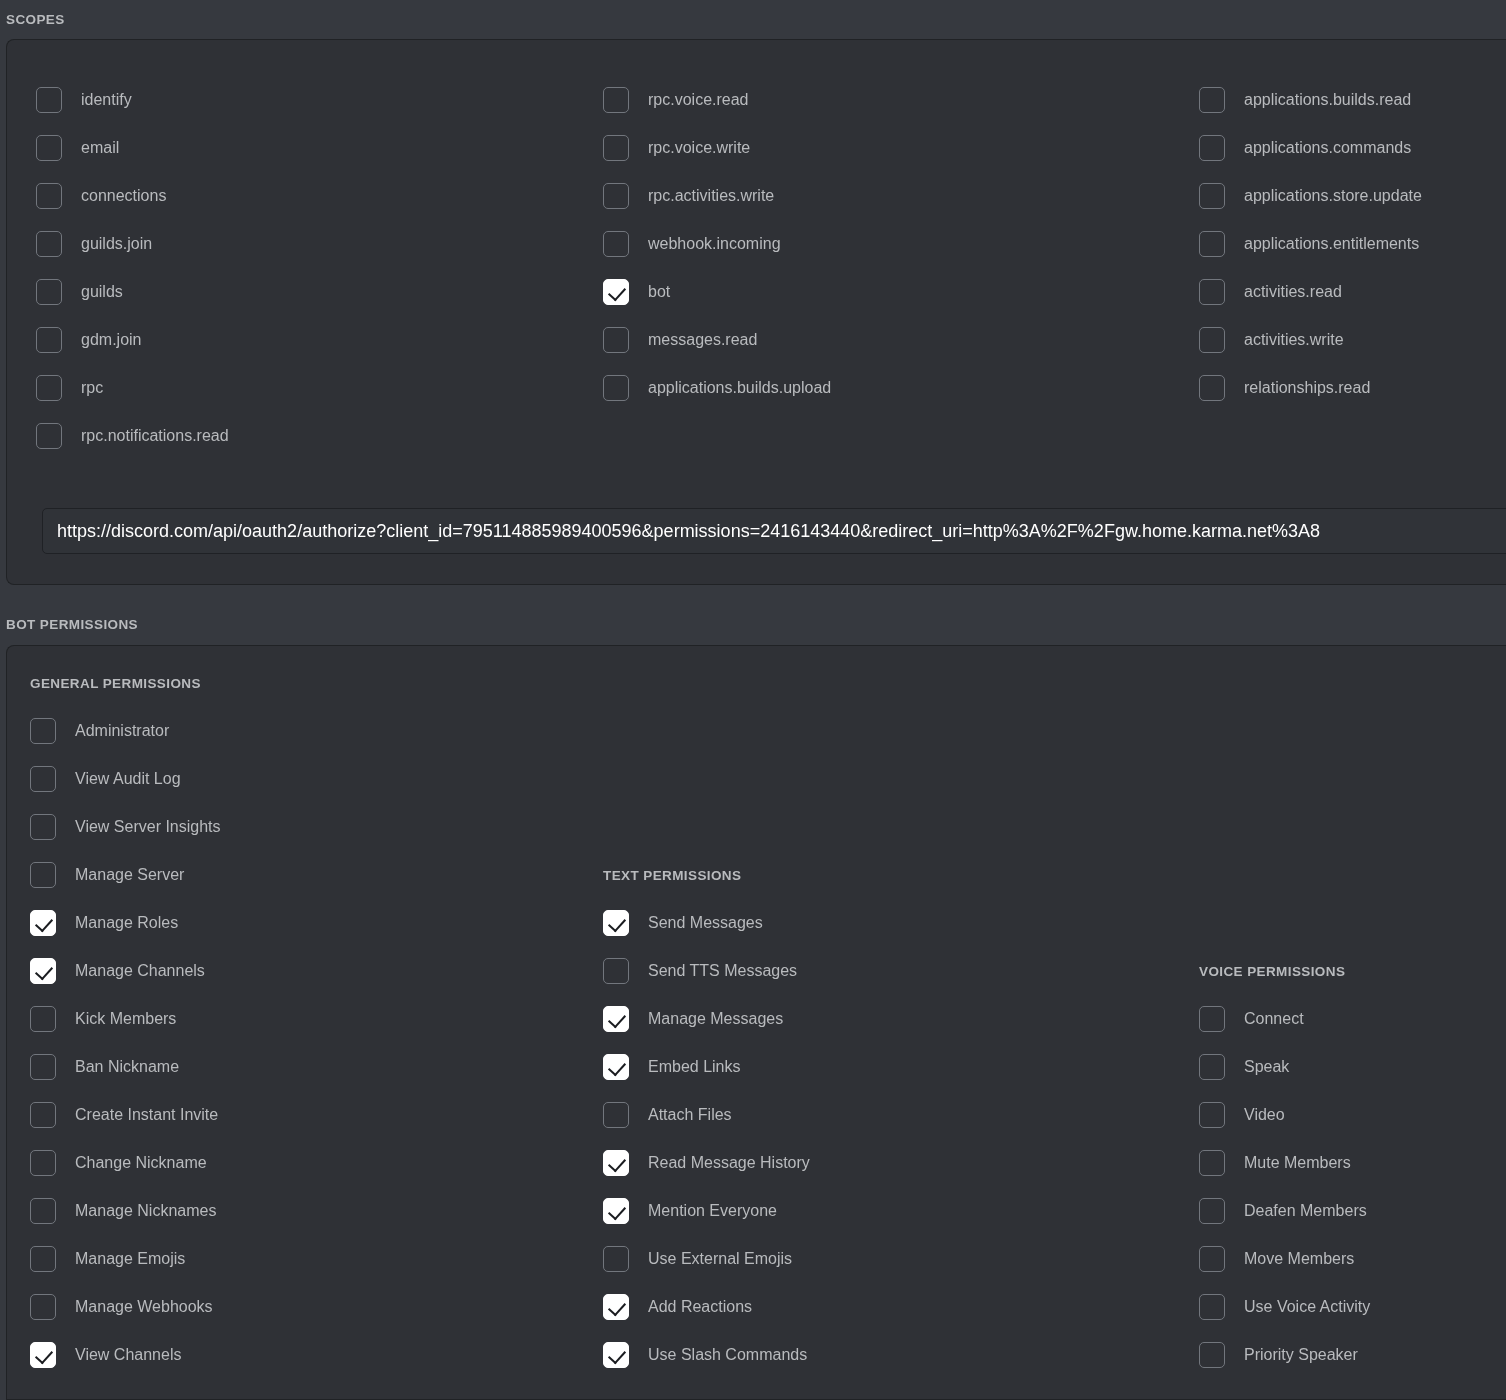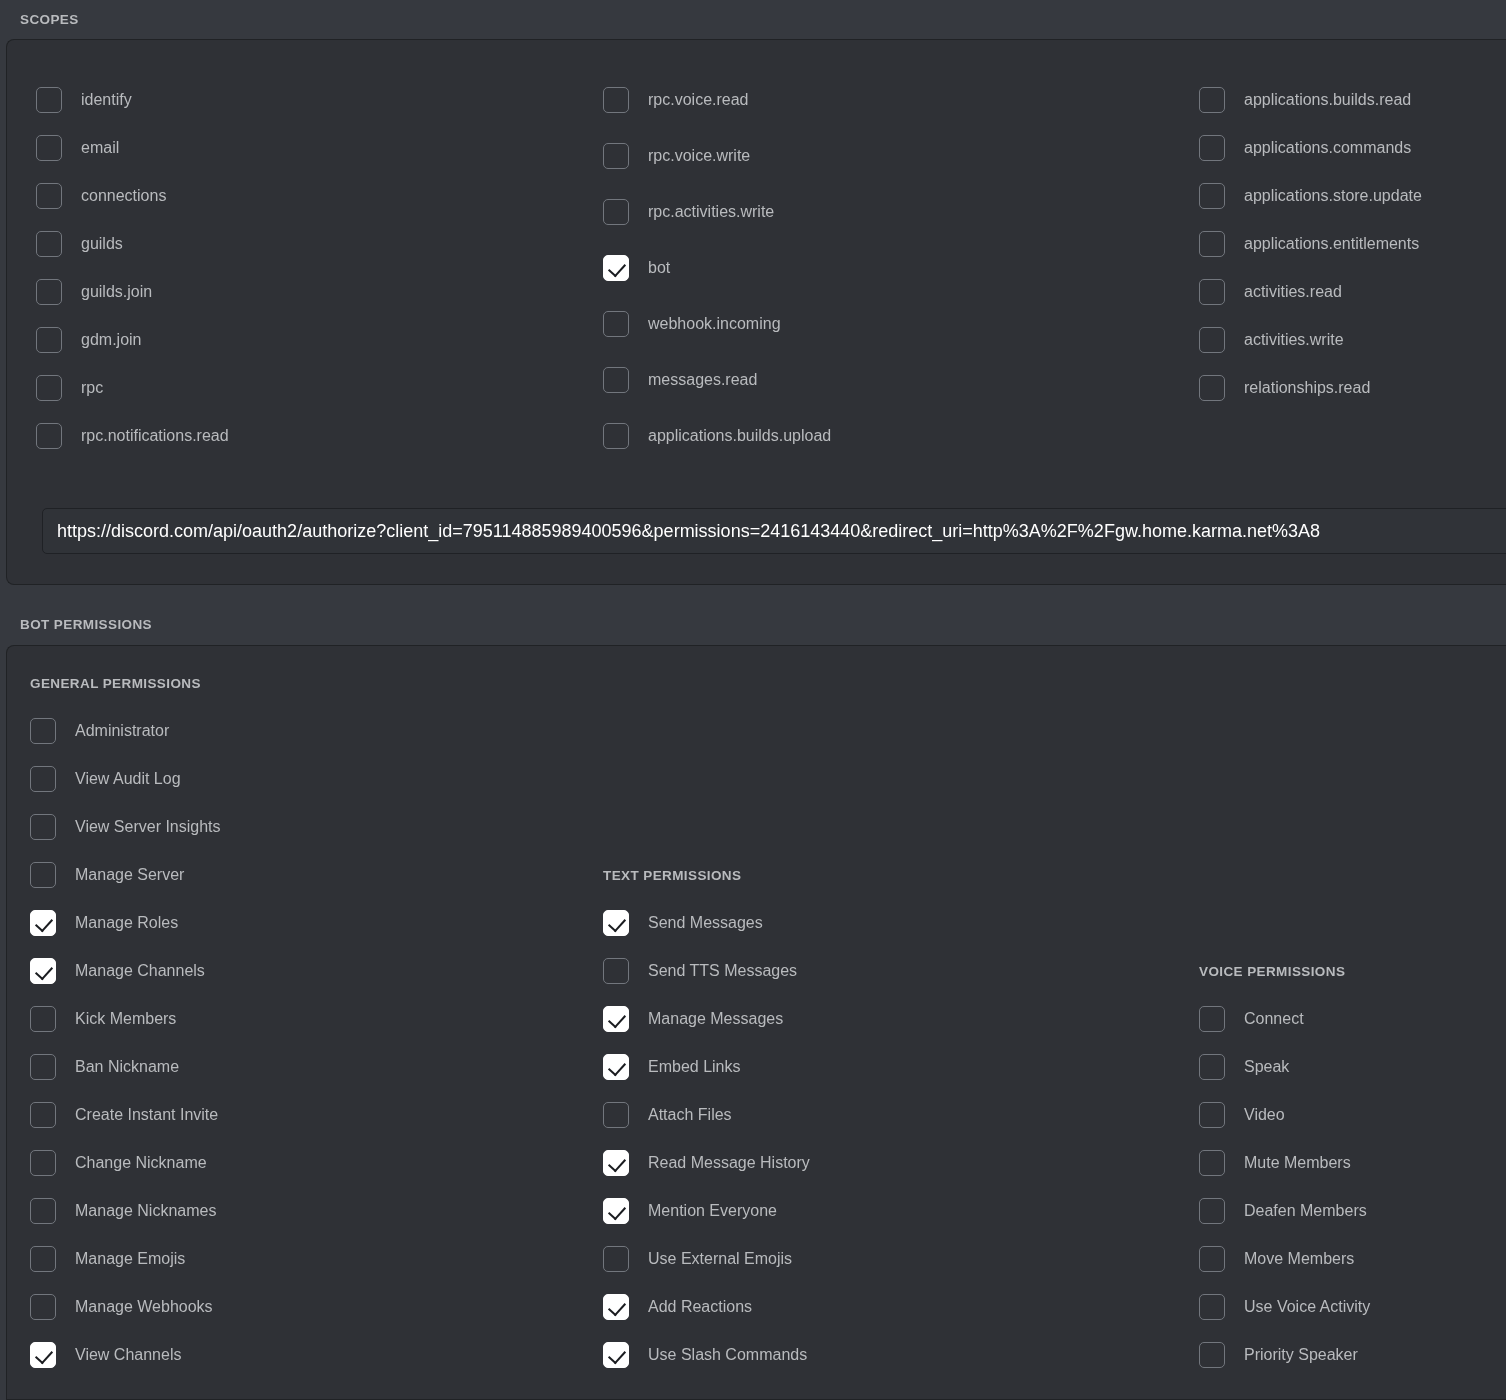--- a/index.html
+++ b/index.html
@@ -18,21 +18,21 @@
     height: 1400px;
     background: #36393f;
   }
 
   
   .section-label {
     color: #b9bbbe;
     font-size: 13.5px;
     font-weight: bold;
     letter-spacing: 0.4px;
-    padding-left: 20px;
+    padding-left: 6px;
   }
 
   
   .panel {
     background: #2f3136;
     border: 1px solid #202225;
     border-right: none;
     border-top-left-radius: 8px;
     border-bottom-left-radius: 8px;
     width: 1520px;          
@@ -47,21 +47,21 @@
     height: 546px;
   }
 
   .scope-columns {
     position: relative;
     padding: 36px 0 0 0;
     display: flex;
   }
   .scope-col { display: flex; flex-direction: column; }
   .scope-col.c1 { width: 596px; padding-left: 29px; }
-  .scope-col.c2 { width: 596px; padding-left: 0px; gap: 8px;  }
+  .scope-col.c2 { width: 596px; padding-left: 0px;  }
   .scope-col.c3 { width: 300px; }
 
   
   .cb-row {
     display: flex;
     align-items: center;
     height: 48px;
   }
   .cb {
     width: 26px;
@@ -163,28 +163,28 @@
           <div class="cb-row">
             <div class="cb"></div>
             <span class="cb-label">email</span>
           </div>
           <div class="cb-row">
             <div class="cb"></div>
             <span class="cb-label">connections</span>
           </div>
           <div class="cb-row">
             <div class="cb"></div>
+            <span class="cb-label">guilds.join</span>
+          </div>
+          <div class="cb-row">
+            <div class="cb"></div>
             <span class="cb-label">guilds</span>
           </div>
           <div class="cb-row">
             <div class="cb"></div>
-            <span class="cb-label">guilds.join</span>
-          </div>
-          <div class="cb-row">
-            <div class="cb"></div>
             <span class="cb-label">gdm.join</span>
           </div>
           <div class="cb-row">
             <div class="cb"></div>
             <span class="cb-label">rpc</span>
           </div>
           <div class="cb-row">
             <div class="cb"></div>
             <span class="cb-label">rpc.notifications.read</span>
           </div>
@@ -196,26 +196,26 @@
           </div>
           <div class="cb-row">
             <div class="cb"></div>
             <span class="cb-label">rpc.voice.write</span>
           </div>
           <div class="cb-row">
             <div class="cb"></div>
             <span class="cb-label">rpc.activities.write</span>
           </div>
           <div class="cb-row">
+            <div class="cb"></div>
+            <span class="cb-label">webhook.incoming</span>
+          </div>
+          <div class="cb-row">
             <div class="cb checked"></div>
             <span class="cb-label">bot</span>
-          </div>
-          <div class="cb-row">
-            <div class="cb"></div>
-            <span class="cb-label">webhook.incoming</span>
           </div>
           <div class="cb-row">
             <div class="cb"></div>
             <span class="cb-label">messages.read</span>
           </div>
           <div class="cb-row">
             <div class="cb"></div>
             <span class="cb-label">applications.builds.upload</span>
           </div>
         </div>

